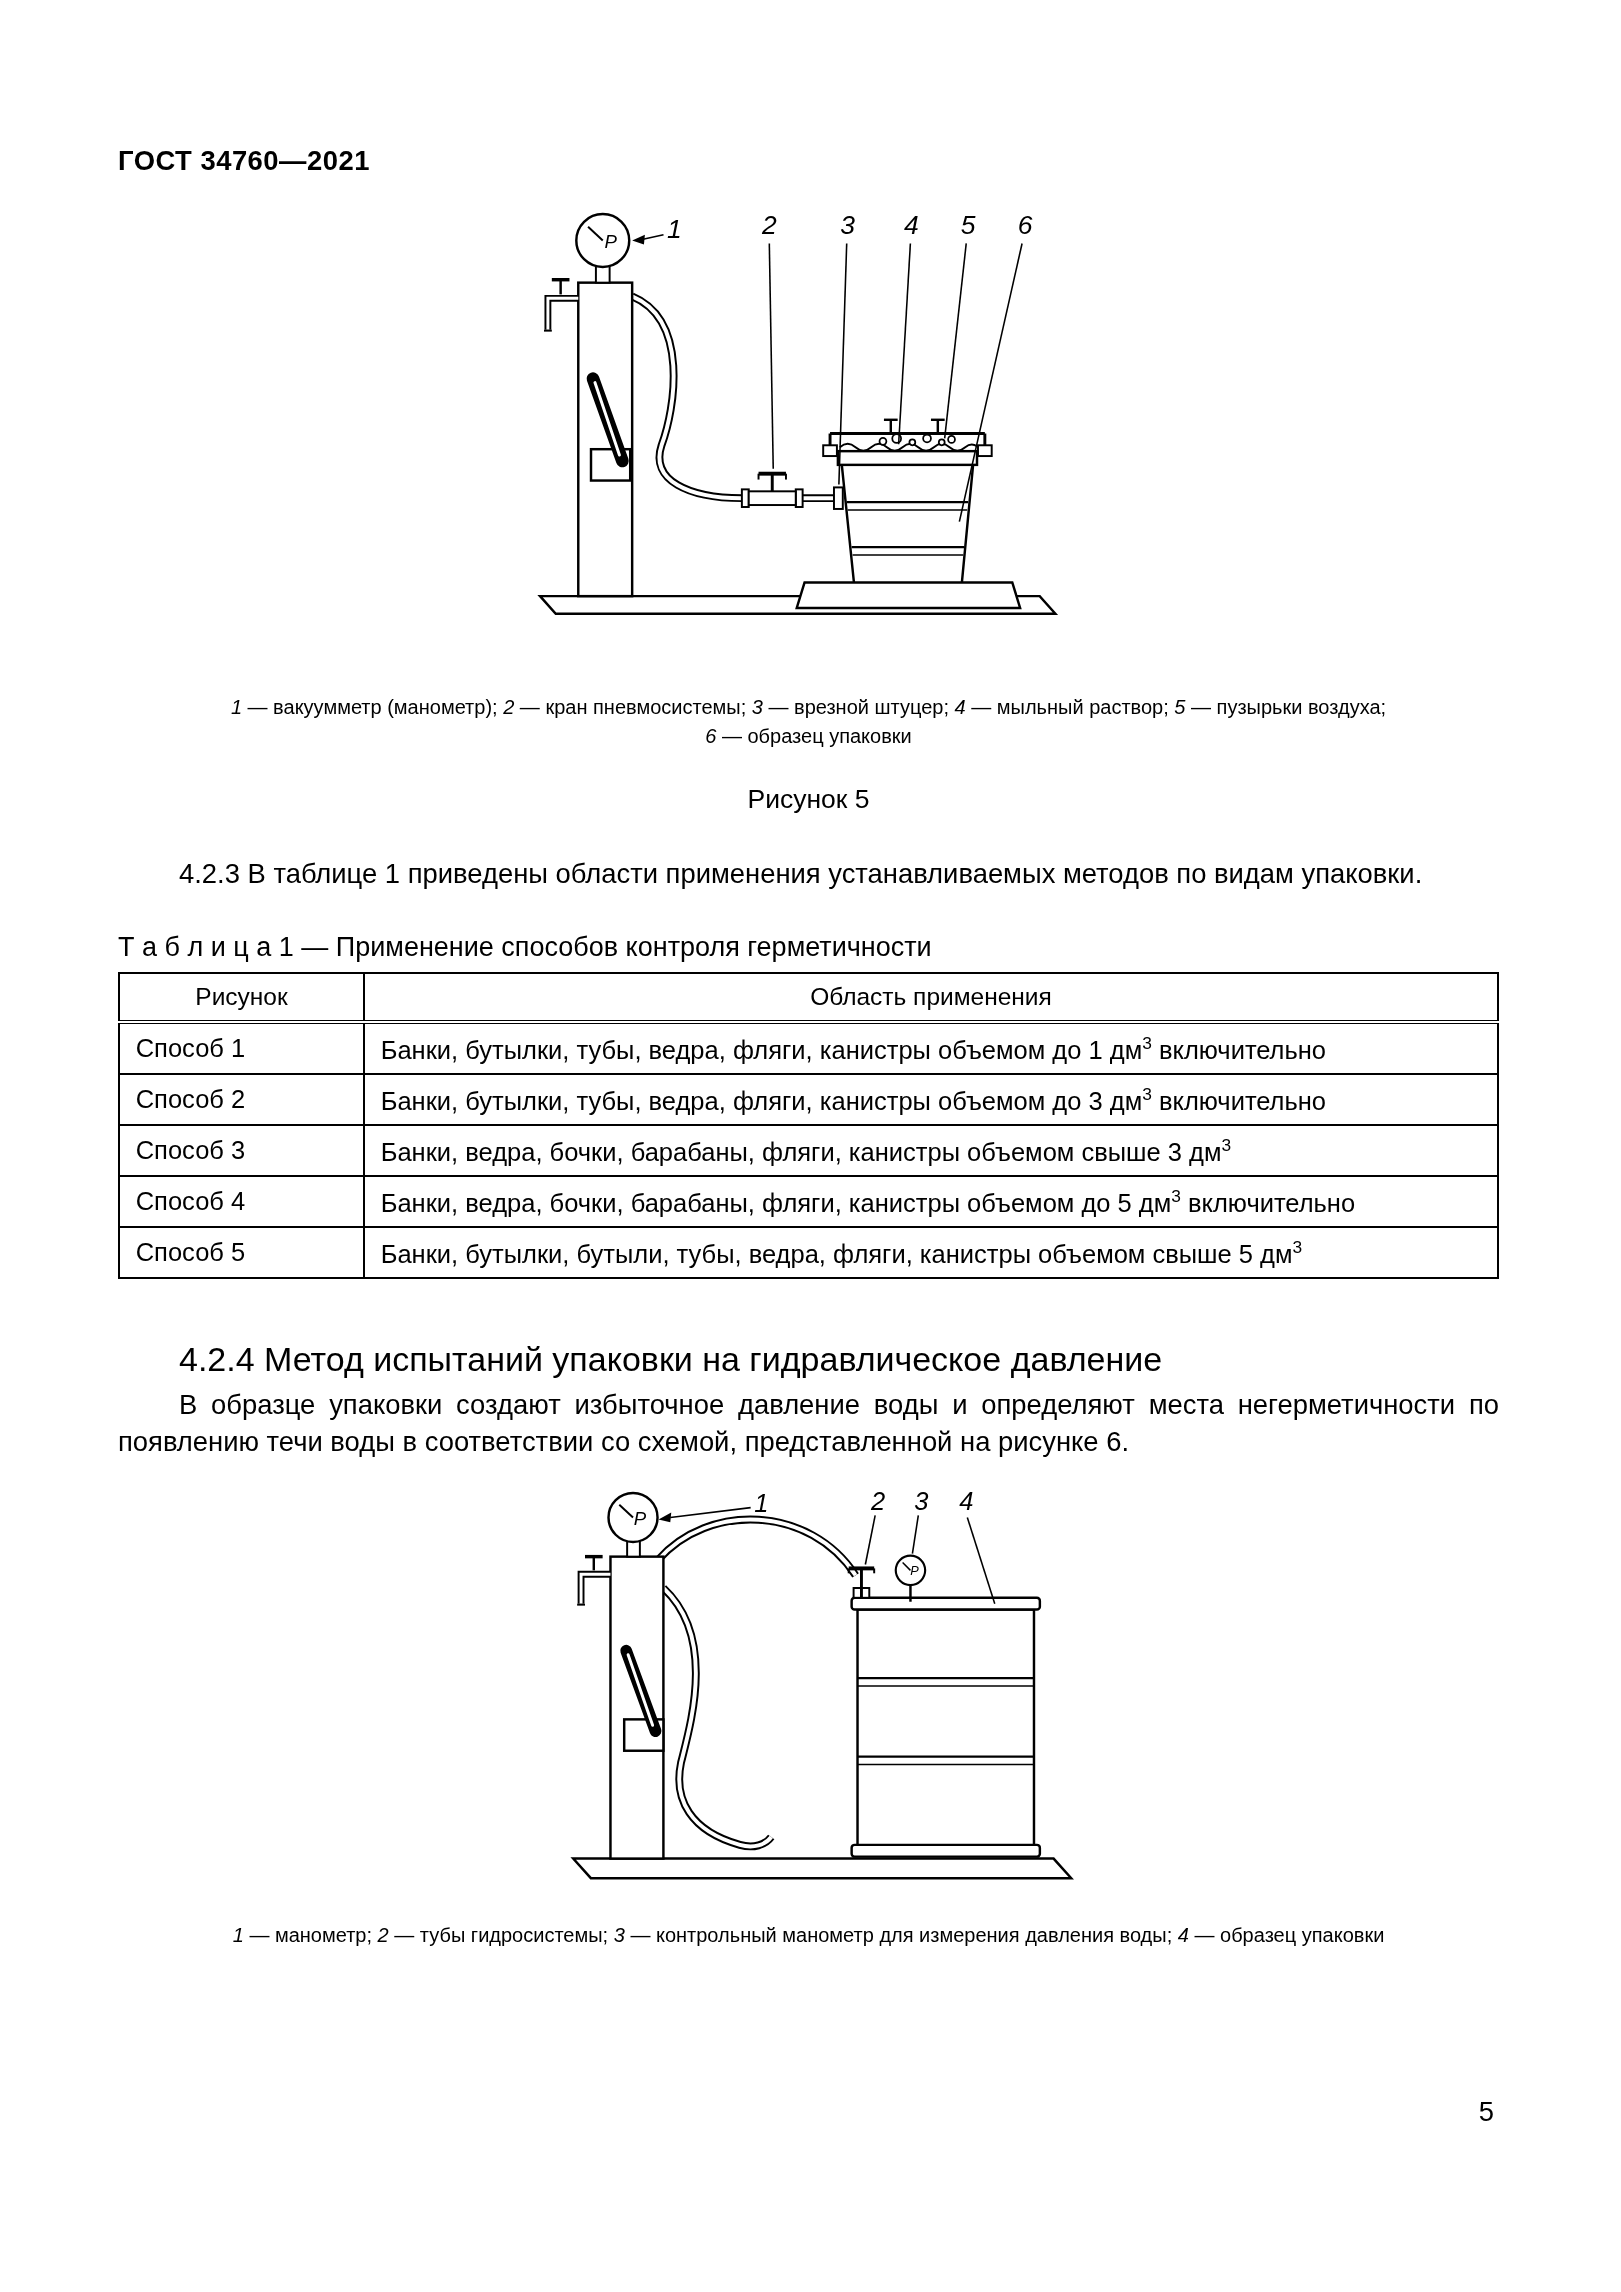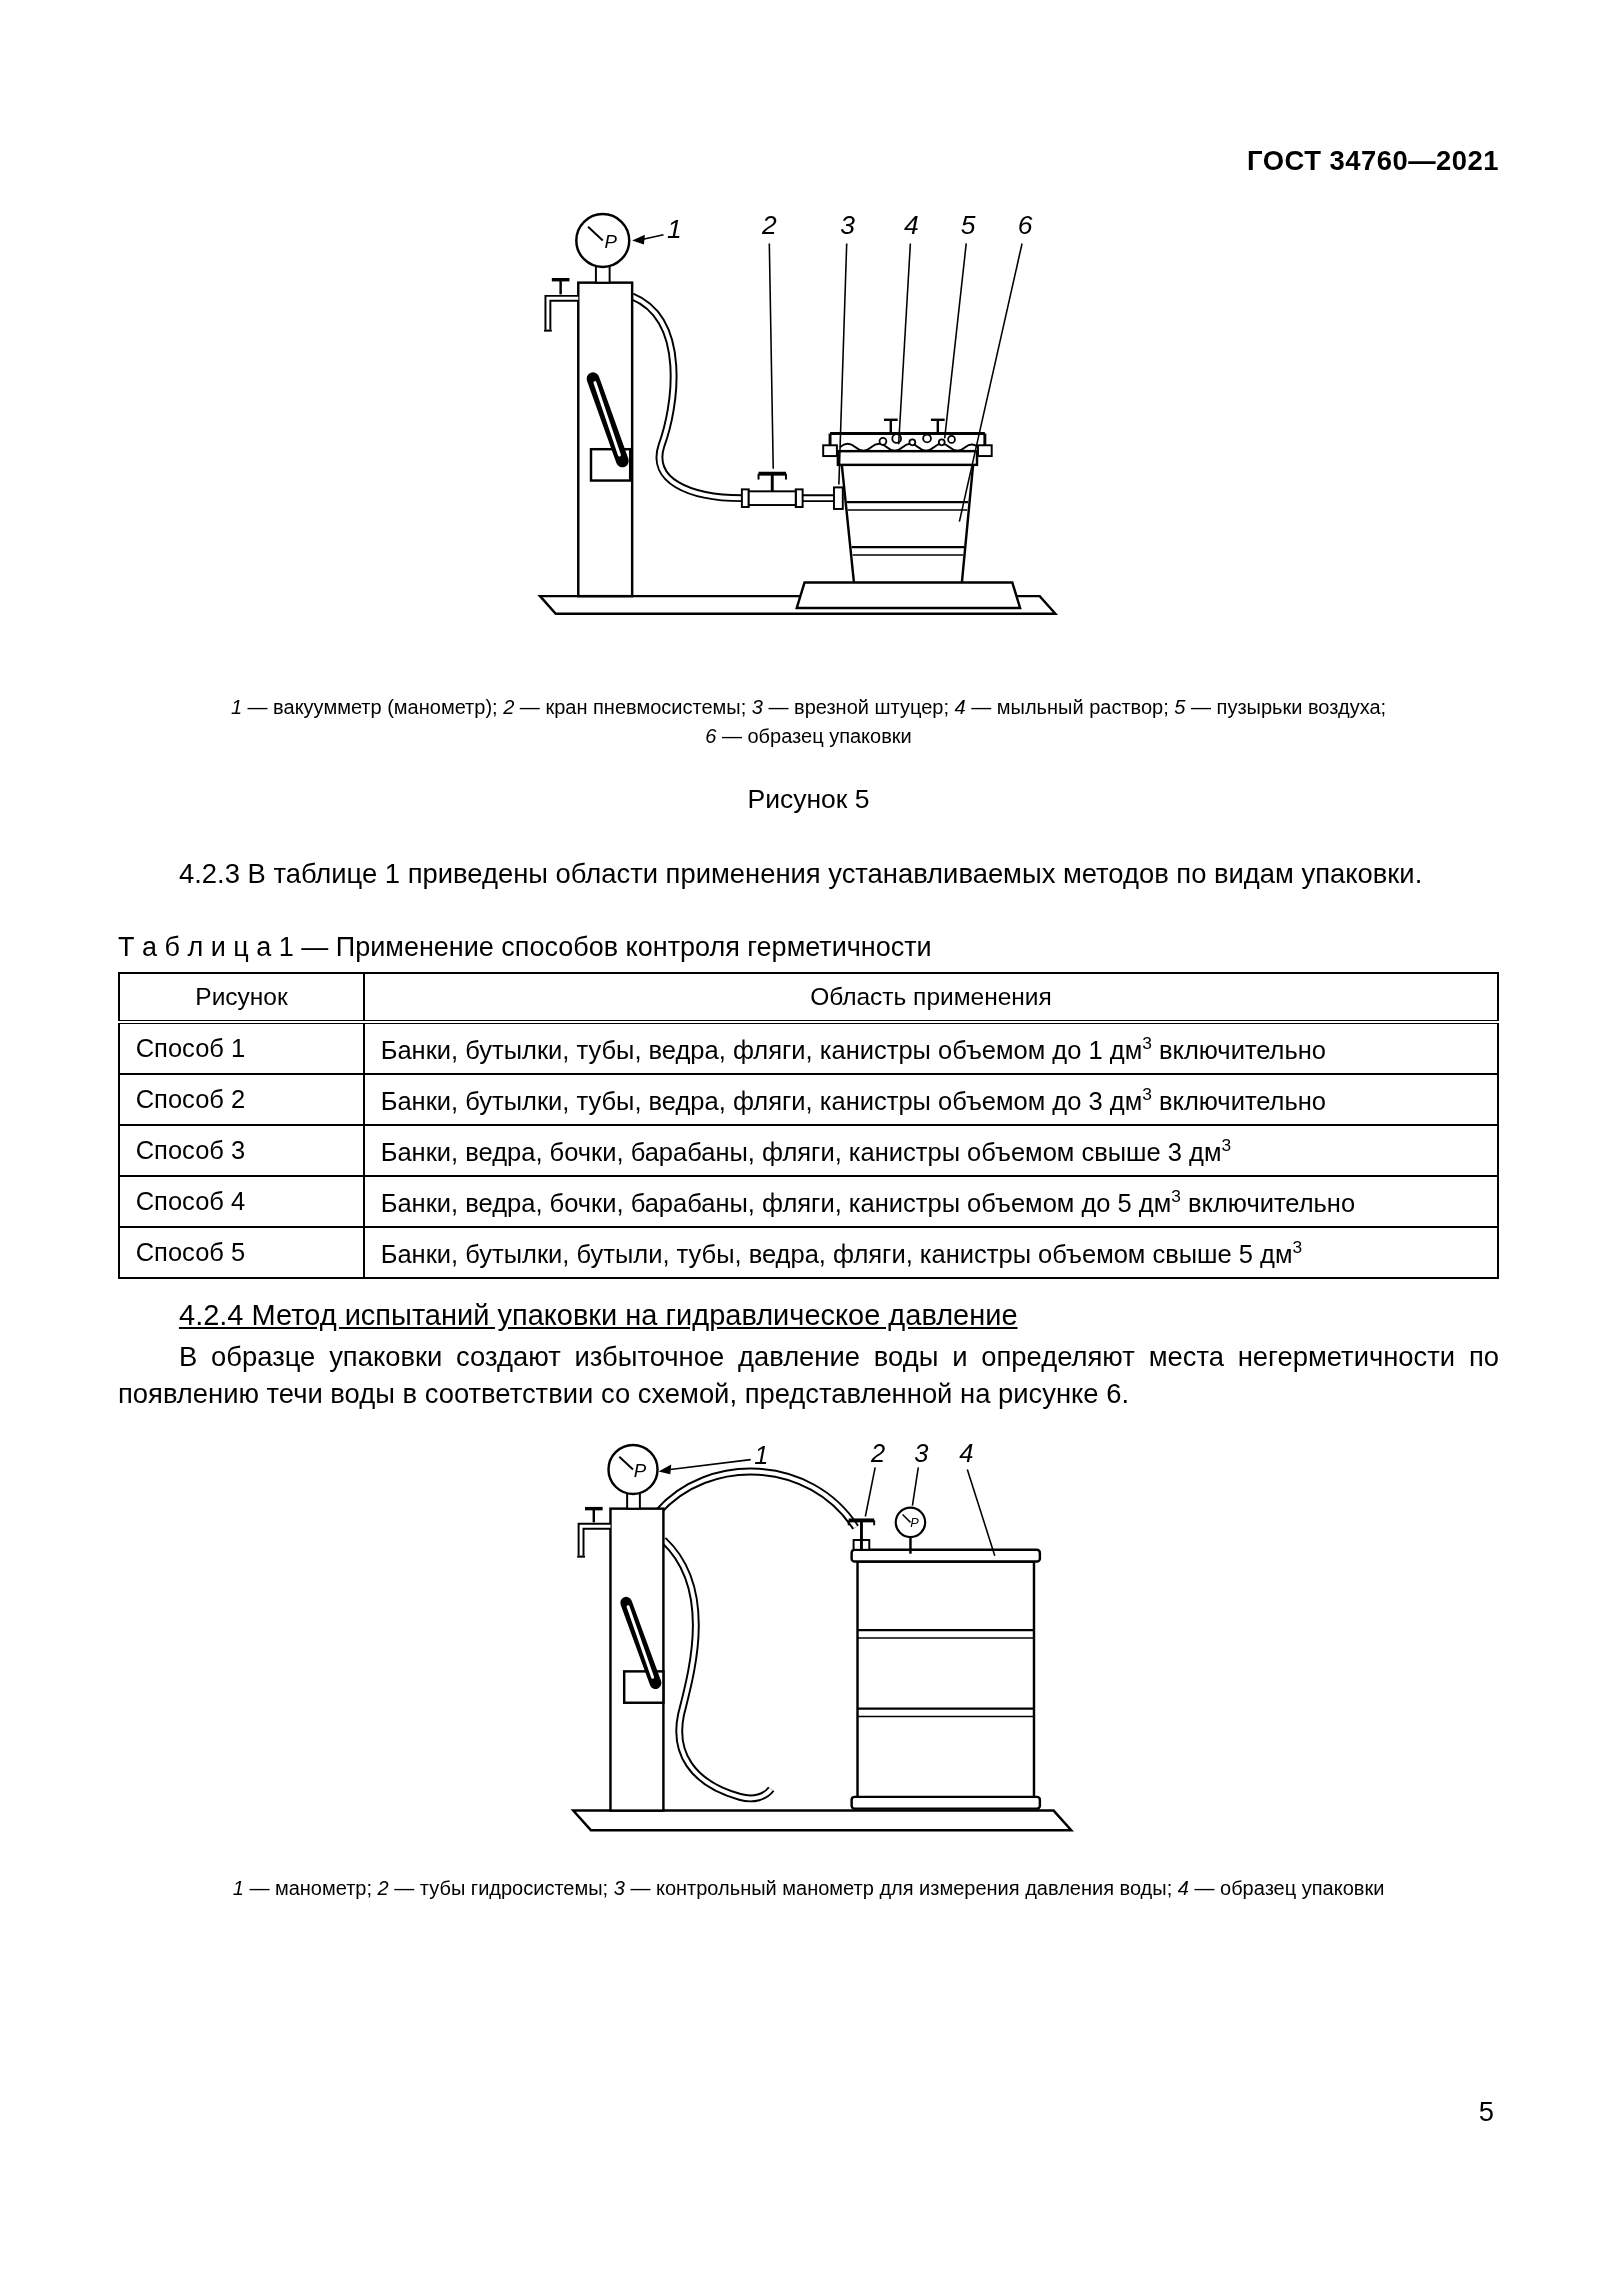--- a/index.html
+++ b/index.html
@@ -2,36 +2,36 @@
 <html><head>
 <meta charset="utf-8">
 <style>
   * { margin:0; padding:0; box-sizing:border-box; }
   body { background:#fff; }
   .page {
     position:relative; width:1621px; height:2293px; background:#fff; color:#000;
     font-family:"Liberation Sans", sans-serif;
     padding:145px 122px 0 118px; overflow:hidden;
   }
-  .doc-header { text-align:right; font-weight:bold; font-size:27.4px; letter-spacing:0.5px; }
+  .doc-header { text-align:left; font-weight:bold; font-size:27.4px; letter-spacing:0.5px; }
   .fig-wrap { text-align:center; }
   .fig5-wrap { margin-top:27.4px; }
   .fig6-wrap { margin-top:21.6px; }
   .fig-caption { margin-top:23.5px; text-align:center; font-size:20px; line-height:1.45; }
   .cap-num { font-style:italic; }
   .fig-title { margin-top:33px; text-align:center; font-size:26.5px; }
   .para { font-size:27.4px; line-height:1.34; text-align:justify; text-indent:61px; }
   .p423 { margin-top:41px; text-align:left; }
   .table-caption { margin-top:39px; font-size:27px; }
   table.t1 { margin-top:9.8px; width:100%; border-collapse:collapse; font-size:25.5px; border:2.9px solid #000; }
   .t1 th { border:2px solid #000; border-bottom:4.9px double #000; font-weight:normal; padding:8.8px 7.8px; font-size:24.5px; }
   .t1 td { border:2px solid #000; padding:8.8px 15.7px; }
   .t1 td.method { text-align:left; width:245px; font-size:25.5px; }
   .t1 sup { font-size:0.68em; }
-  .s424h { margin-top:17px; font-size:29px; text-indent:61px; text-align:left;text-decoration:underline; }
+  .s424h { margin-top:58px; font-size:34px; text-indent:61px; text-align:left; }
   .s424b { margin-top:3.9px; }
   .page-number { position:absolute; top:2096px; right:127px; font-size:27.4px; }
   svg { display:inline-block; }
   .lbl { font-family:"Liberation Sans", sans-serif; font-style:italic; font-size:27px; fill:#000; }
   .lbl-sm { font-family:"Liberation Sans", sans-serif; font-style:italic; font-size:26px; fill:#000; }
   .glt { font-family:"Liberation Sans", sans-serif; font-style:italic; font-size:19px; fill:#000; }
   .glt-sm { font-family:"Liberation Sans", sans-serif; font-style:italic; font-size:13px; fill:#000; }
 </style>
 </head>
 <body>

